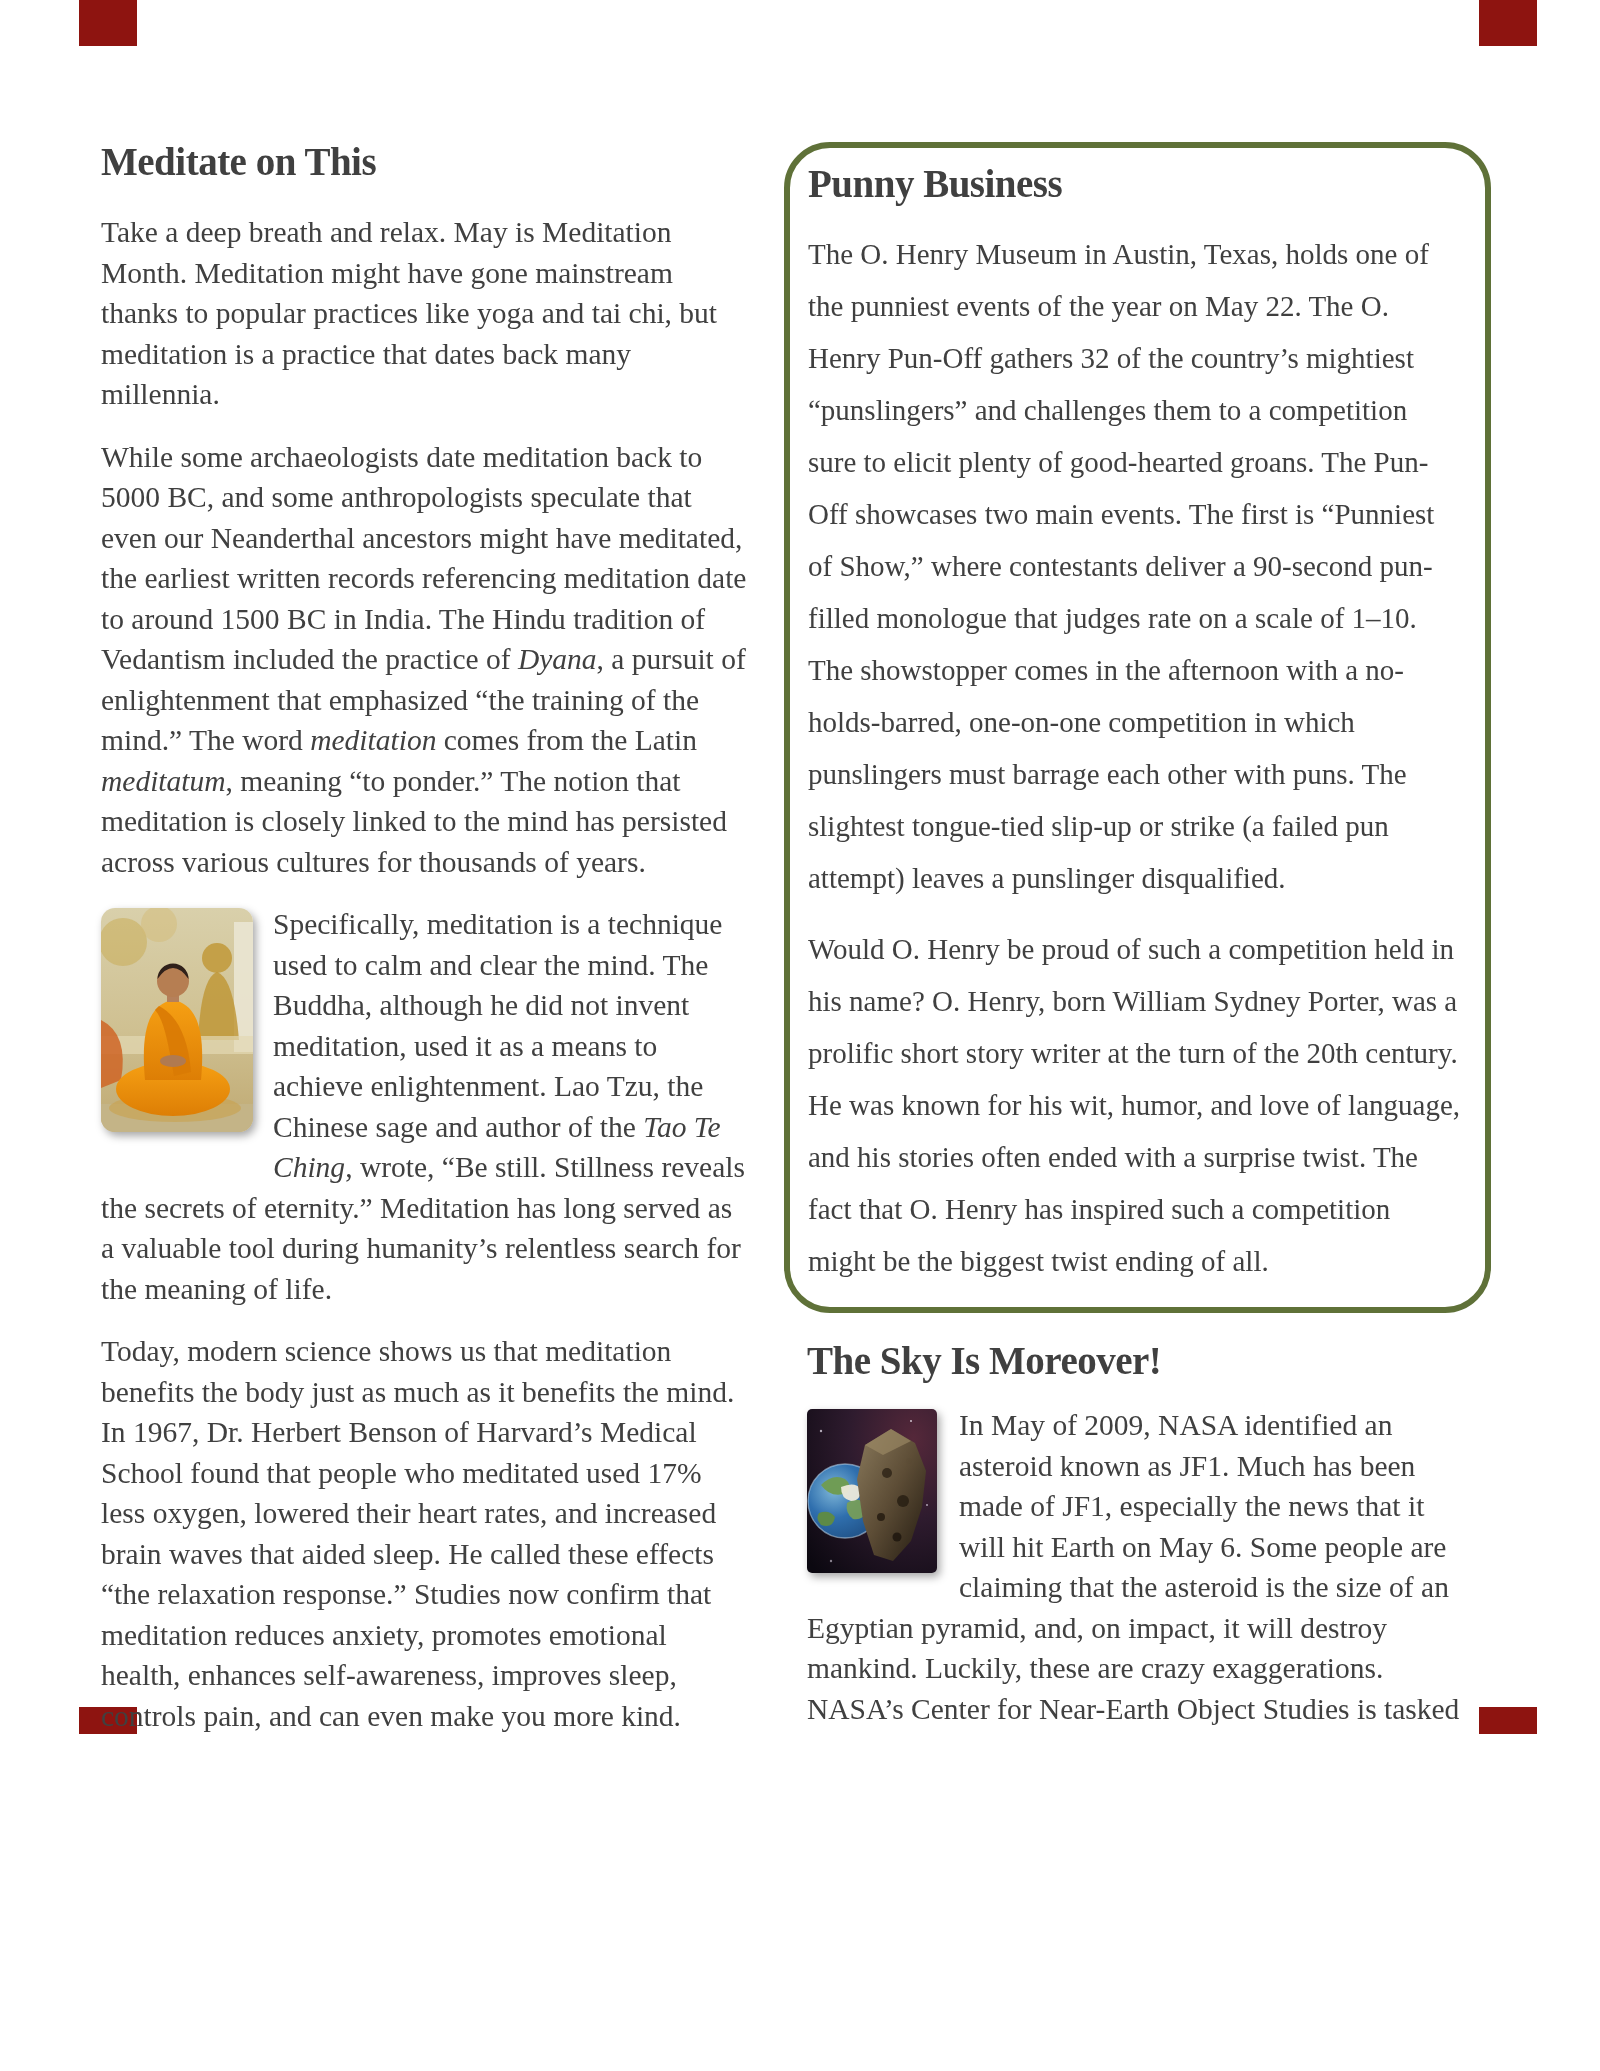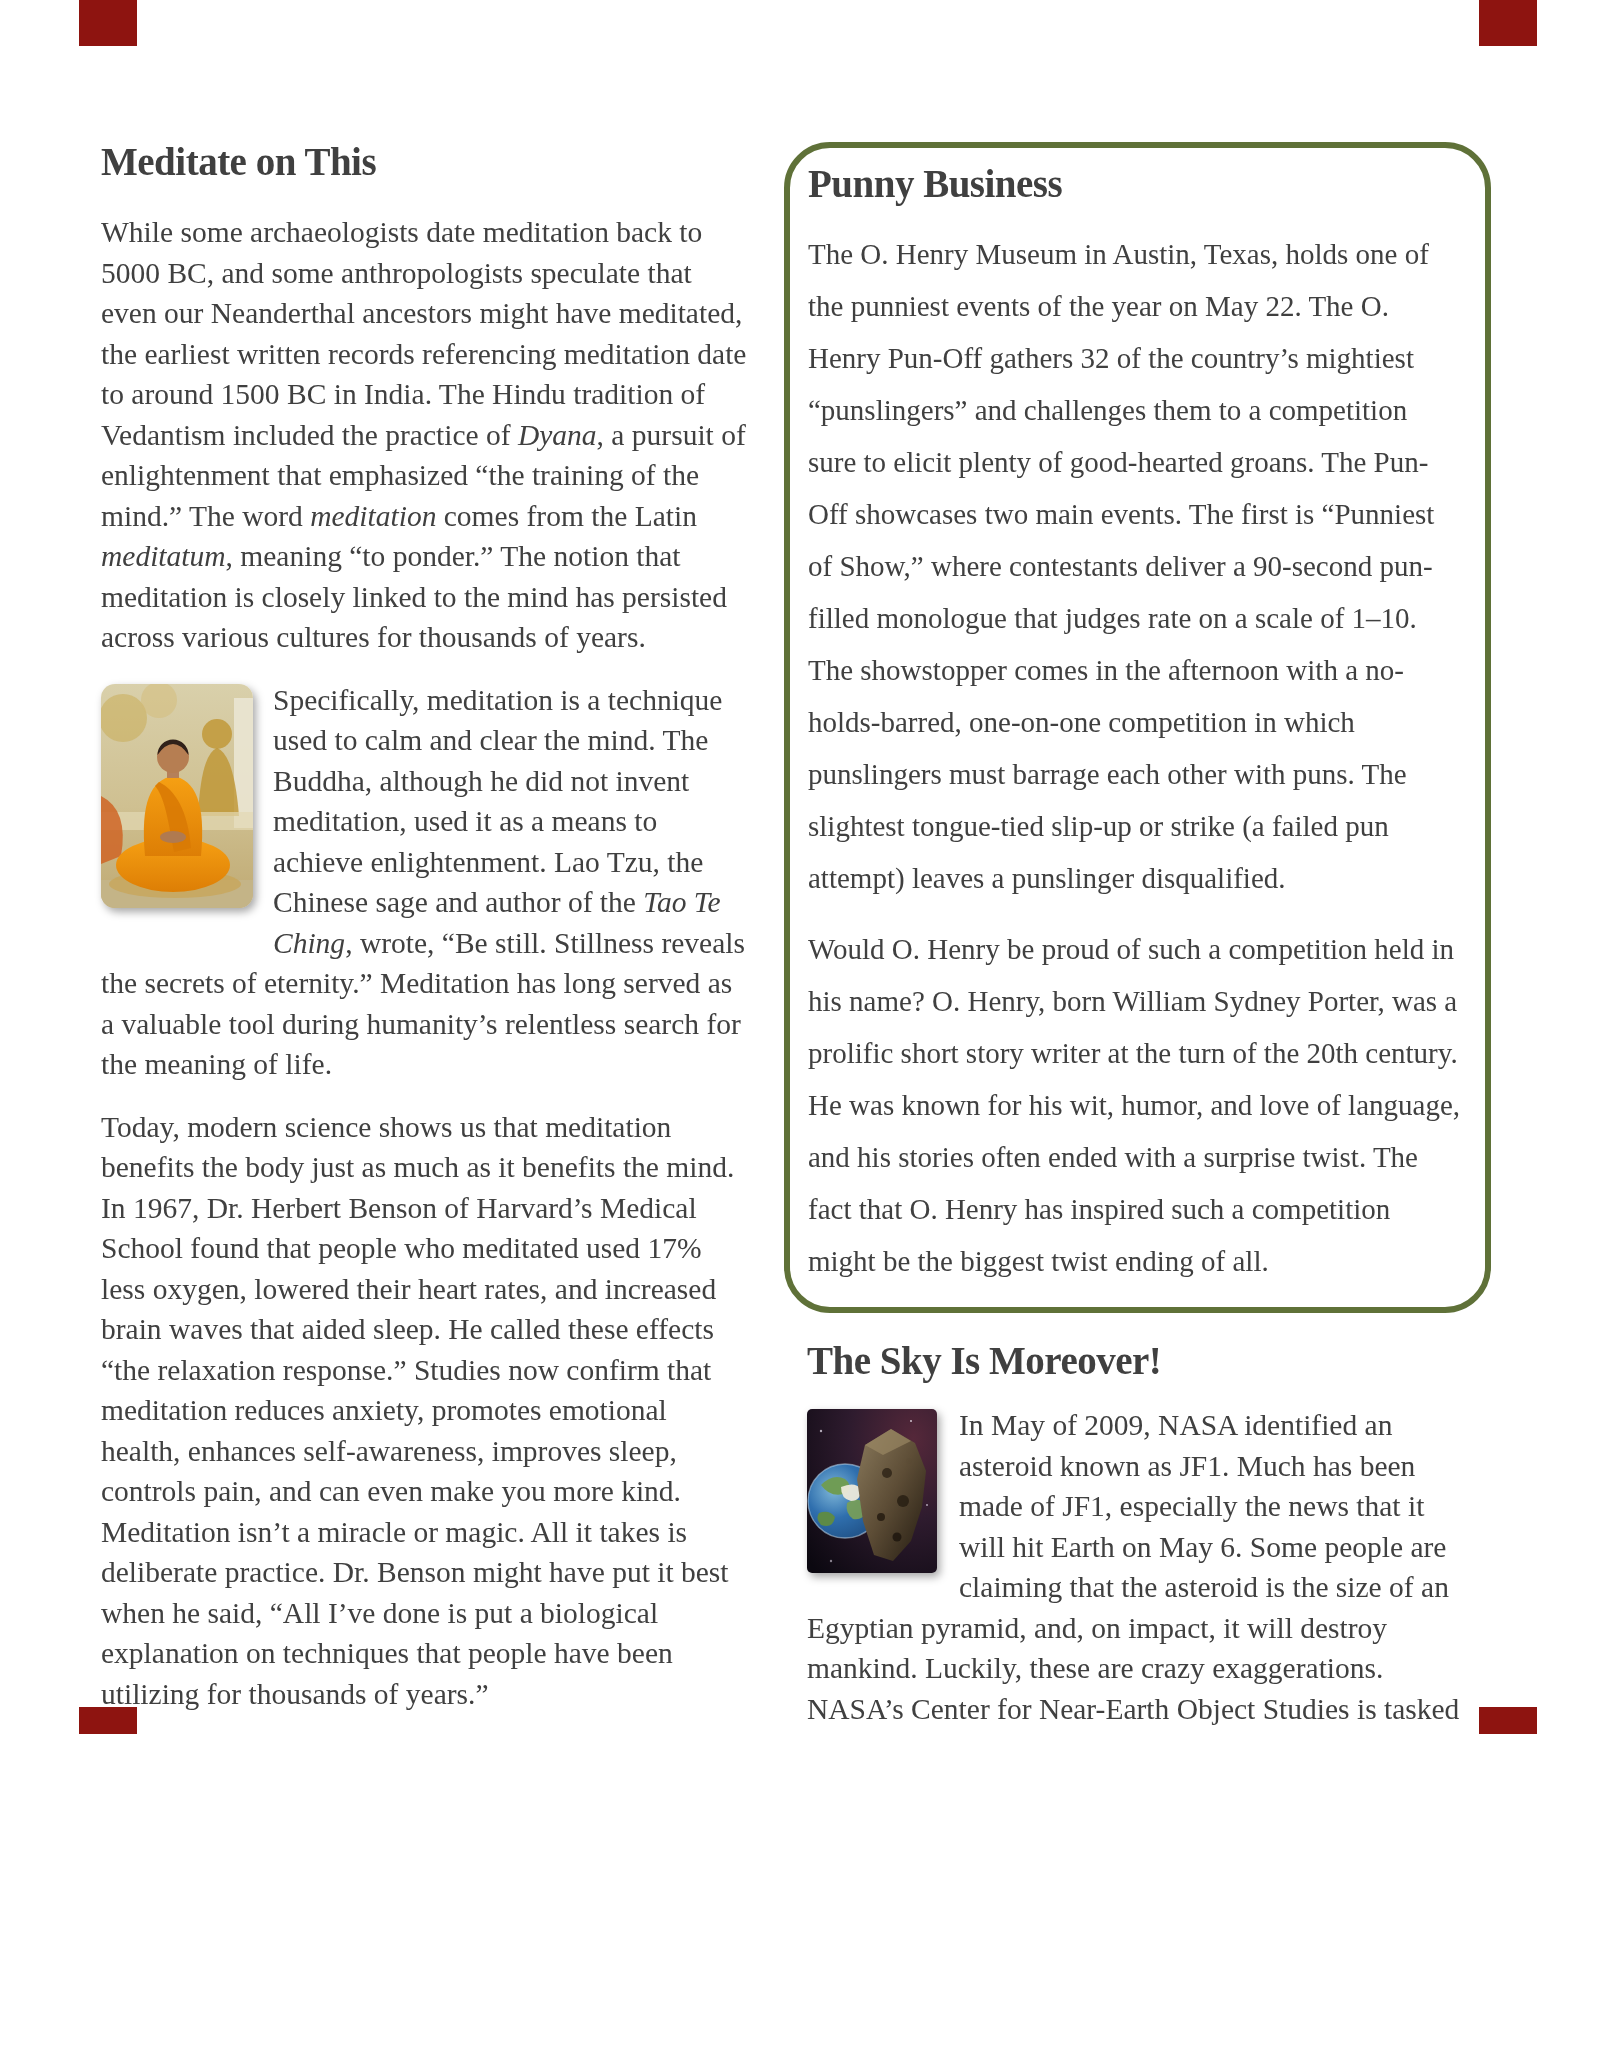--- a/index.html
+++ b/index.html
@@ -70,20 +70,21 @@
 
 <div class="page">
 
   <div class="corner tl"></div>
   <div class="corner tr"></div>
   <div class="corner bl"></div>
   <div class="corner br"></div>
 
   <div class="col-left body-copy">
     <h2 class="headline">Meditate on This</h2>
+    <p><span><span>Take a deep breath and relax. May is Meditation Month. Meditation might have gone mainstream thanks to popular practices like yoga and tai chi, but meditation is a practice that dates back many millennia.</span></span></p>
     <p><span><span>While some archaeologists date meditation back to 5000 BC, and some anthropologists speculate that even our Neanderthal ancestors might have meditated, the earliest written records referencing meditation date to around 1500 BC in India. The Hindu tradition of Vedantism included the practice of </span><i>Dyana</i><span>, a pursuit of enlightenment that emphasized “the training of the mind.” The word </span><i>meditation</i><span> comes from the Latin </span><i>meditatum</i><span>, meaning “to ponder.” The notion that meditation is closely linked to the mind has persisted across various cultures for thousands of years.</span></span></p>
     <p>
       <span class="photo monk-photo" role="img" aria-label="Buddhist monk in orange robes meditating in front of golden Buddha statues">
         <svg viewBox="0 0 152 224" preserveAspectRatio="none">
           <defs>
             <linearGradient id="mbg" x1="0" y1="0" x2="0" y2="1">
               <stop offset="0" stop-color="#d9d0ab"></stop>
               <stop offset="0.55" stop-color="#cfc091"></stop>
               <stop offset="1" stop-color="#bfa972"></stop>
             </linearGradient>

